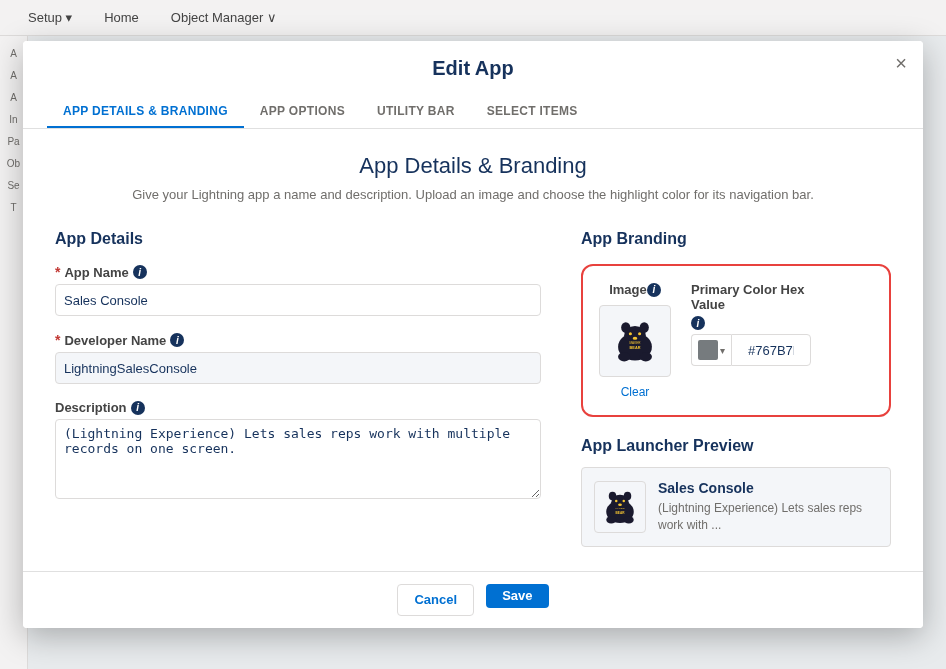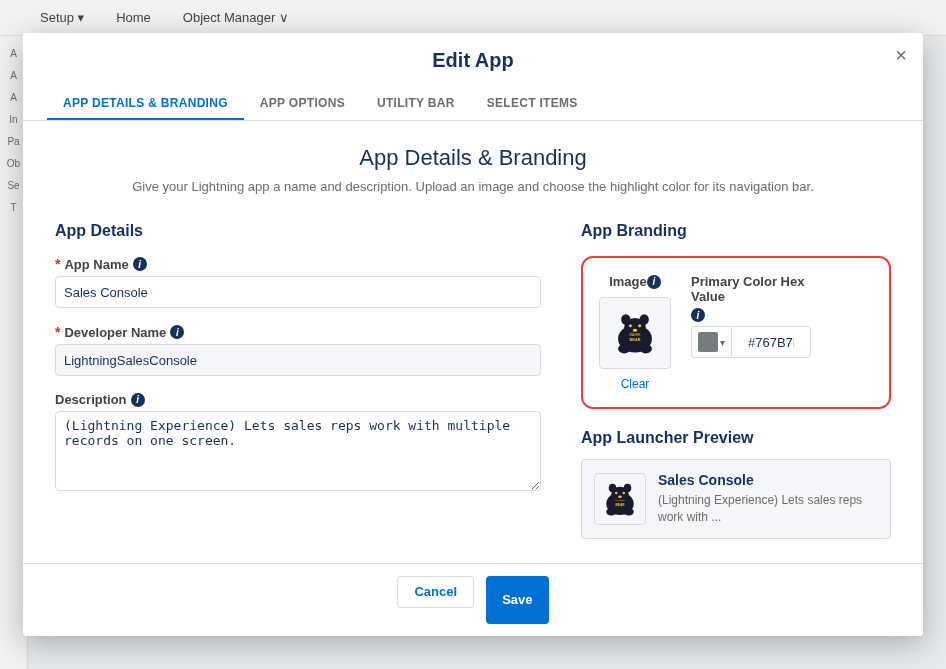--- a/index.html
+++ b/index.html
@@ -30,21 +30,21 @@
       width: 100%; height: 100%;
       background: #e8ebed;
       z-index: 0;
     }
     .bg-app-header {
       height: 36px;
       background: #f3f2f2;
       border-bottom: 1px solid #dddbda;
       display: flex;
       align-items: center;
-      padding: 0 28px;
+      padding: 0 16px;
       gap: 8px;
     }
     .bg-tab {
       font-size: 13px;
       color: #444;
       padding: 0 12px;
       height: 36px;
       display: flex;
       align-items: center;
     }
@@ -379,21 +379,21 @@
       padding: 0 16px;
       border: 1px solid #dddbda;
       border-radius: 4px;
       background: #fff;
       color: #0070d2;
       font-size: 13px;
       font-weight: 600;
       cursor: pointer;
     }
     .btn-save {
-      height: 48px;
+      height: 24px;
       padding: 0 16px;
       border: none;
       border-radius: 4px;
       background: #0070d2;
       color: #fff;
       font-size: 13px;
       font-weight: 600;
       cursor: pointer;
     }
 

